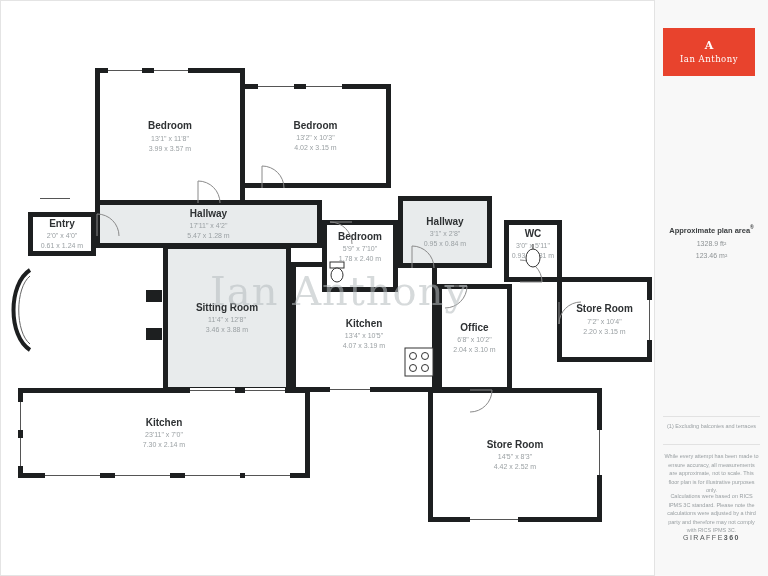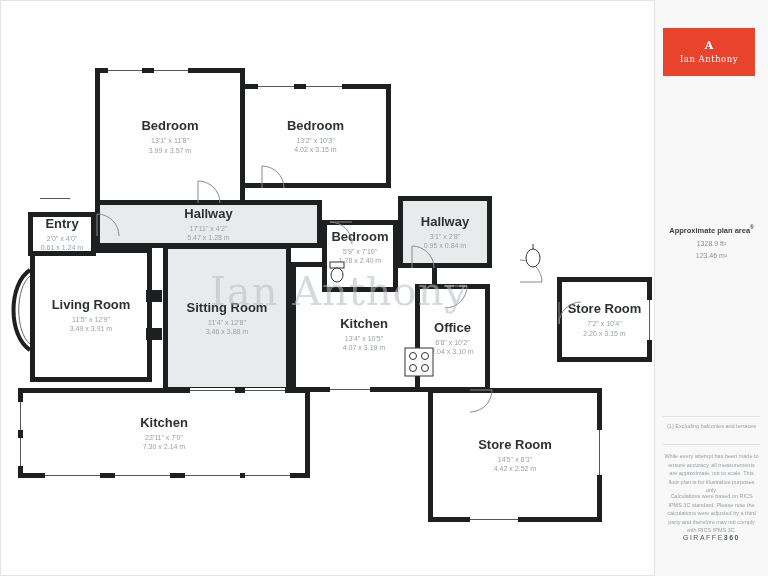--- a/index.html
+++ b/index.html
@@ -10,21 +10,21 @@
     box-shadow:inset 0 0 0 1px #e4e4e4;
   }
   
   .plan{position:absolute;inset:0;z-index:1}
   .room{
     position:absolute;border:5px solid #1d1f20;background:#fff;
     display:flex;align-items:center;justify-content:center;text-align:center;
   }
   .room.gray{background:#e8ebec}
   .lbl{position:relative;z-index:2;pointer-events:none}
-  .nm{font-size:13px;font-weight:bold;color:#2e3133;line-height:1.45;white-space:nowrap}
+  .nm{font-size:10px;font-weight:bold;color:#2e3133;line-height:1.45;white-space:nowrap}
   .dm{font-size:7px;color:#9ba1a4;line-height:1.4;white-space:nowrap}
   .stub{position:absolute;background:#1d1f20;z-index:3}
   
   .win-h{position:absolute;height:5px;background:#fff;z-index:3}
   .win-h::after{content:"";position:absolute;left:0;right:0;top:2px;height:1px;background:#555}
   .win-v{position:absolute;width:5px;background:#fff;z-index:3}
   .win-v::after{content:"";position:absolute;top:0;bottom:0;left:2px;width:1px;background:#555}
   .annot{position:absolute;left:0;top:0;z-index:4}
   .watermark{
     position:absolute;left:210px;top:268px;z-index:6;
@@ -77,37 +77,30 @@
   </div>
 
   <div class="room" style="left:291px;top:262px;width:146px;height:130px">
     <div class="lbl" style="margin-top:14px">
         <div class="nm">Kitchen</div>
       <div class="dm">13'4" x 10'5"</div>
       <div class="dm">4.07 x 3.19 m</div>
       </div>
   </div>
 
-  <div class="room" style="left:30px;top:248px;width:122px;height:134px">
-    <div class="lbl">
-        <div class="nm">Living Room</div>
-      <div class="dm">11'5" x 12'9"</div>
-      <div class="dm">3.49 x 3.91 m</div>
-      </div>
-  </div>
 
   <div class="room gray" style="left:163px;top:244px;width:128px;height:148px">
     <div class="lbl">
         <div class="nm">Sitting Room</div>
       <div class="dm">11'4" x 12'8"</div>
       <div class="dm">3.46 x 3.88 m</div>
       </div>
   </div>
 
-  <div class="room" style="left:415px;top:284px;width:75px;height:108px">
+  <div class="room" style="left:437px;top:284px;width:75px;height:108px">
     <div class="lbl">
         <div class="nm">Office</div>
       <div class="dm">6'8" x 10'2"</div>
       <div class="dm">2.04 x 3.10 m</div>
       </div>
   </div>
 
   <div class="room" style="left:557px;top:277px;width:95px;height:85px">
     <div class="lbl">
         <div class="nm">Store Room</div>
@@ -150,20 +143,27 @@
 
   <div class="room" style="left:322px;top:220px;width:76px;height:72px">
     <div class="lbl" style="margin-bottom:18px">
         <div class="nm">Bedroom</div>
       <div class="dm">5'9" x 7'10"</div>
       <div class="dm">1.78 x 2.40 m</div>
       </div>
   </div>
 
 
+  <div class="room" style="left:504px;top:220px;width:58px;height:62px">
+    <div class="lbl" style="margin-bottom:14px">
+        <div class="nm">WC</div>
+      <div class="dm">3'0" x 5'11"</div>
+      <div class="dm">0.93 x 1.81 m</div>
+      </div>
+  </div>
 
   <div class="room" style="left:28px;top:212px;width:68px;height:44px">
     <div class="lbl">
         <div class="nm">Entry</div>
       <div class="dm">2'0" x 4'0"</div>
       <div class="dm">0.61 x 1.24 m</div>
       </div>
   </div>
 
   <div class="stub" style="left:146px;top:290px;width:16px;height:12px"></div>

